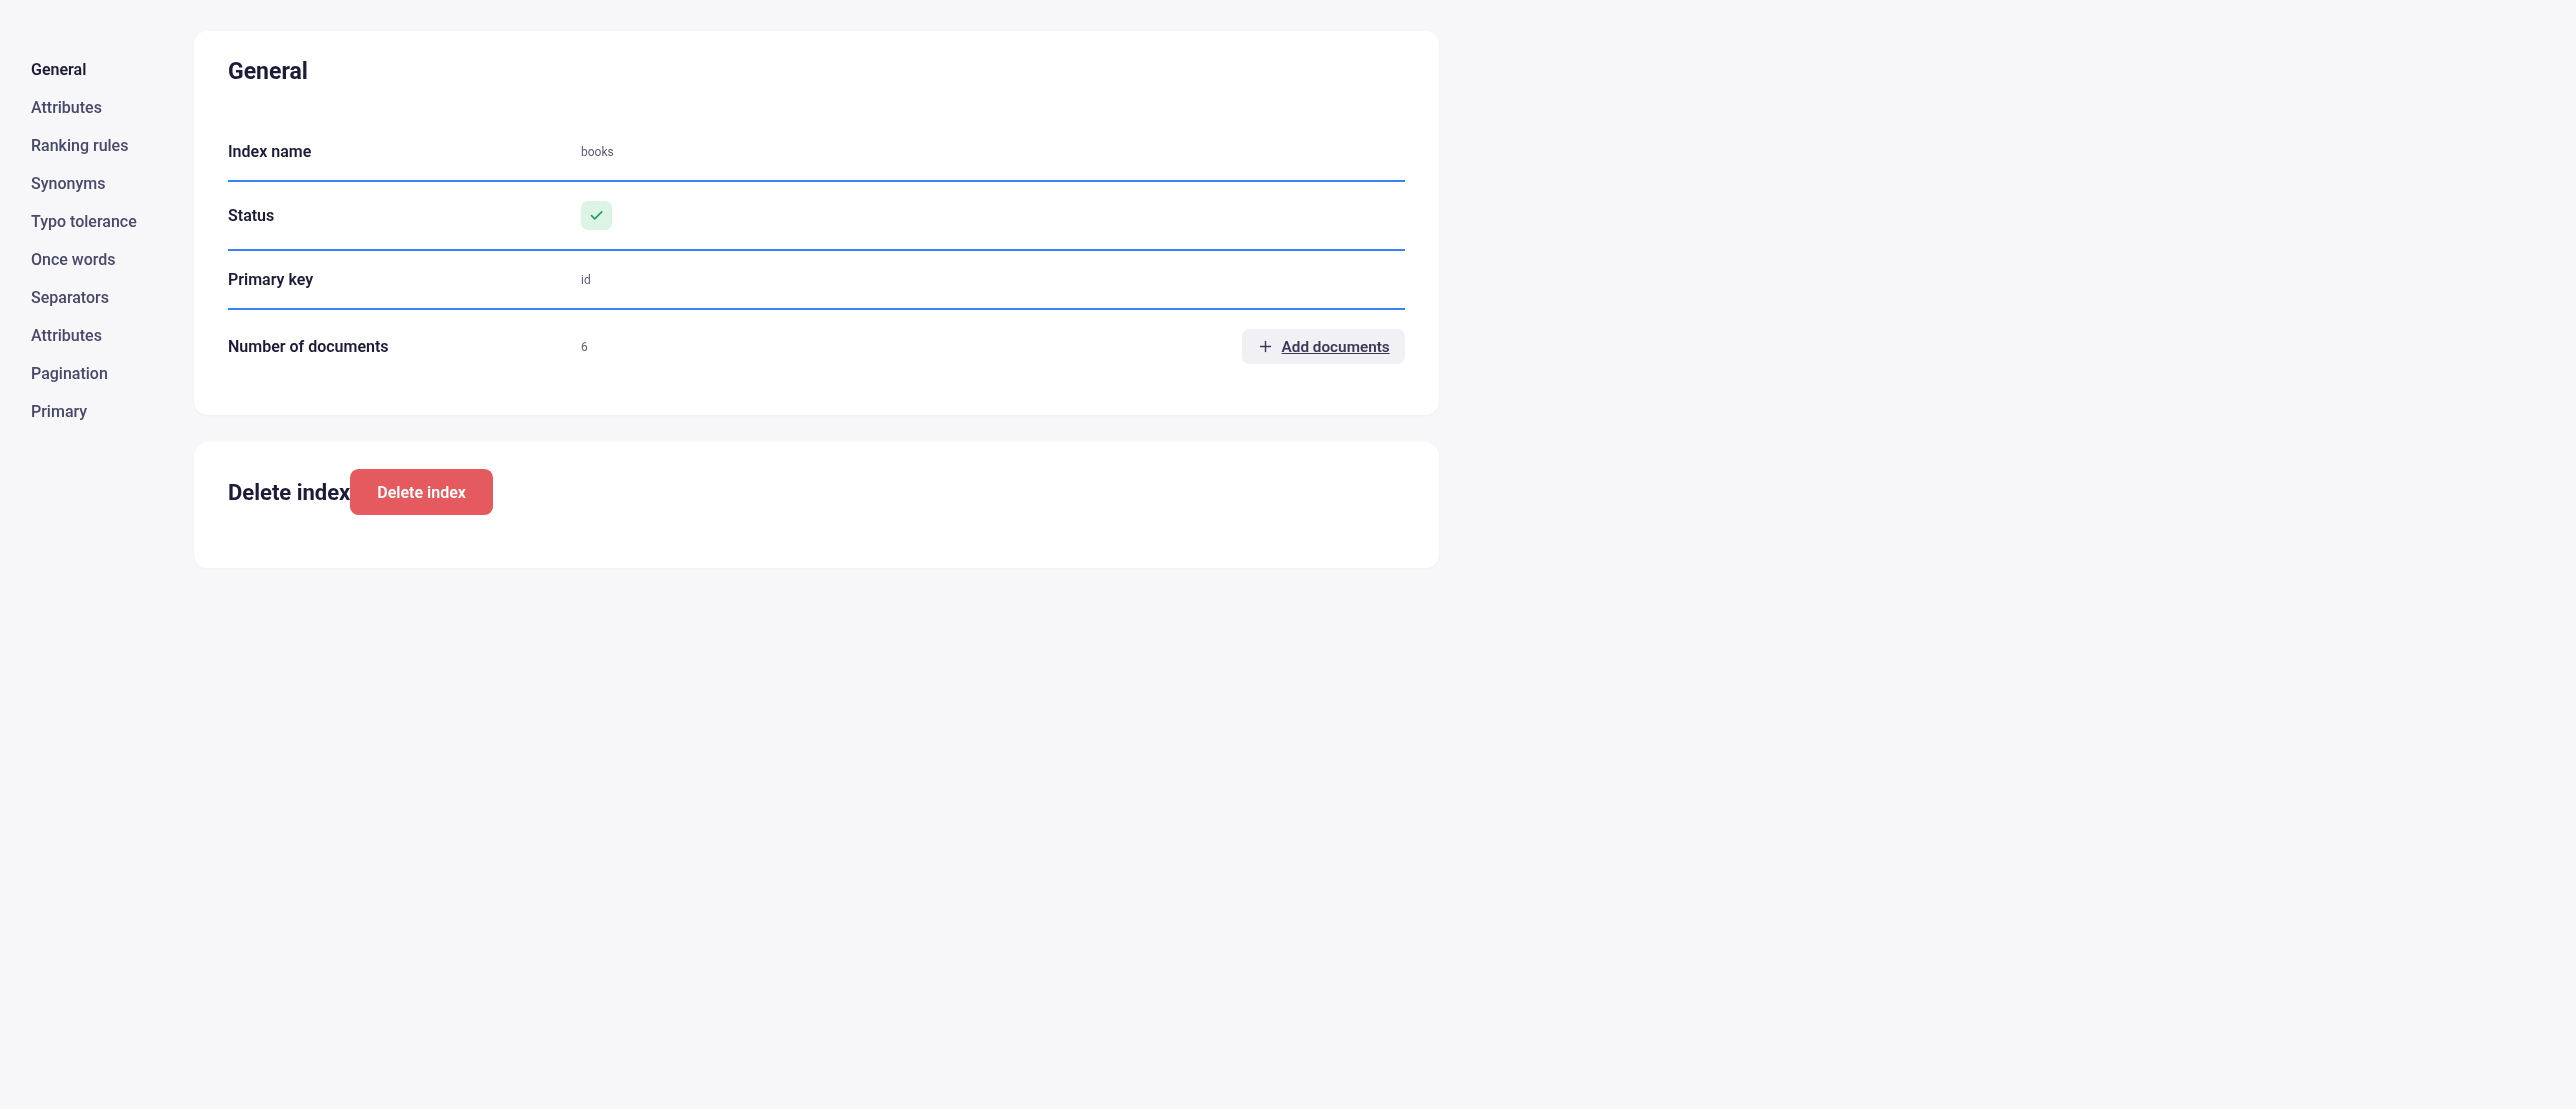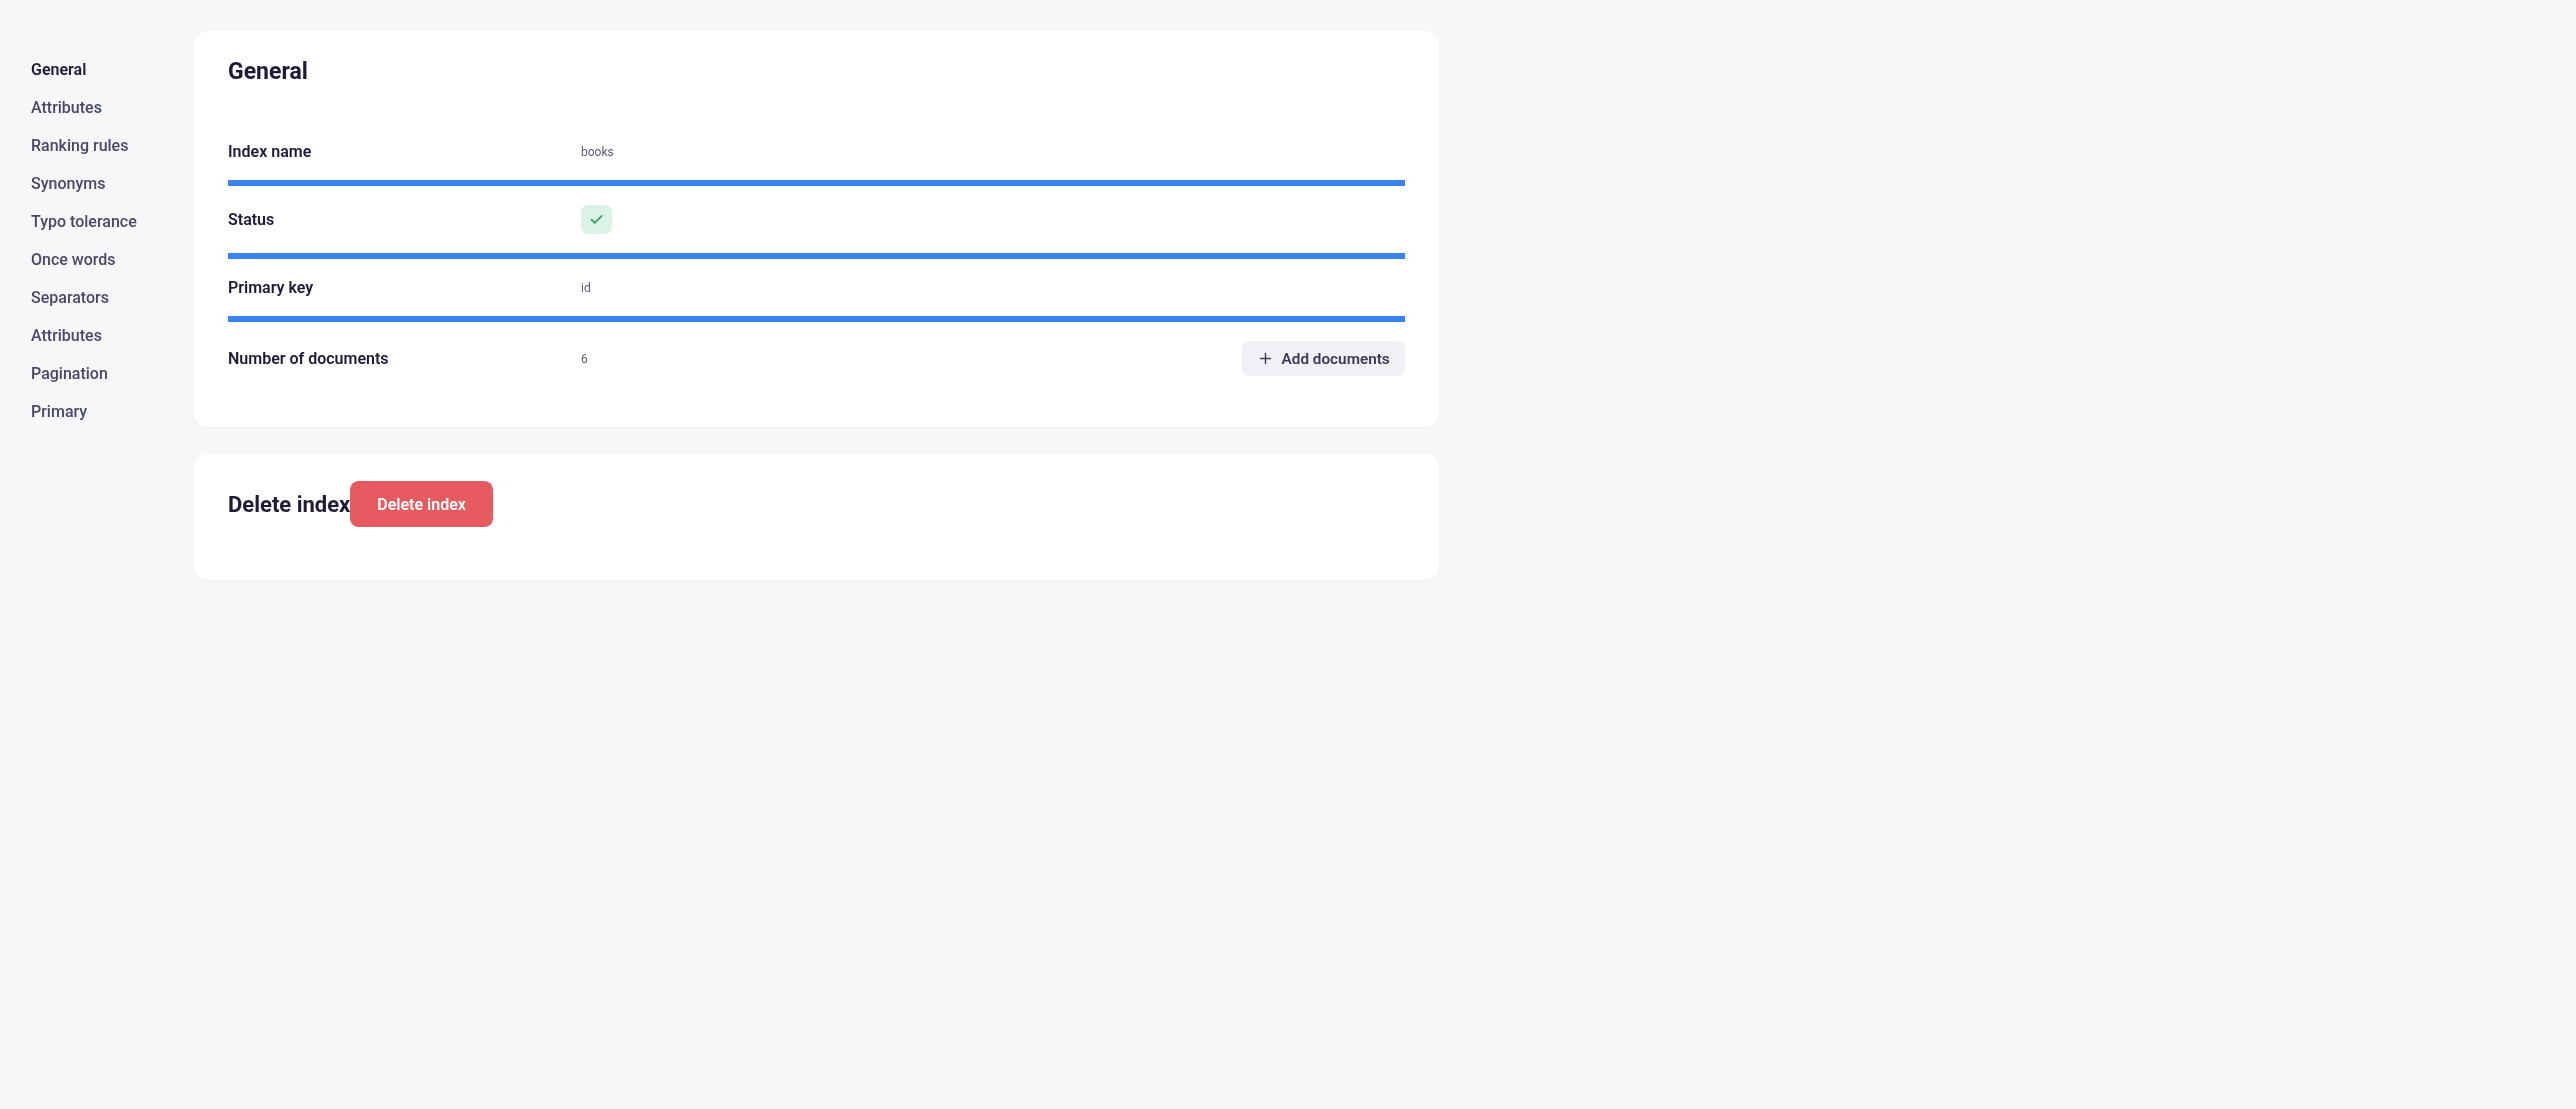--- a/index.html
+++ b/index.html
@@ -56,21 +56,21 @@
     .card-title {
       font-size: 23px;
       font-weight: 700;
       color: #1c1c3a;
       margin-bottom: 38px;
     }
 
     .row {
       display: flex;
       align-items: center;
-      border-bottom: 6px solid #3b82f6;
+      border-bottom: 2px solid #3b82f6;
       padding: 19px 0;
     }
     
     .card .row:last-of-type {
       border-bottom: none;
     }
 
     .row-label {
       width: 353px;
       flex-shrink: 0;
@@ -109,20 +109,21 @@
       gap: 7.6px;
       background: #f1f1f5;
       border: none;
       border-radius: 7.6px;
       padding: 8.6px 15.3px;
       font-size: 15.3px;
       font-weight: 600;
       color: #3a3a58;
       cursor: pointer;
       font-family: inherit;
+      text-decoration: underline;
     }
 
     .btn-secondary svg {
       stroke: #3a3a58;
     }
 
     .btn-danger {
       background: #e55a5e;
       color: #ffffff;
       border: none;

